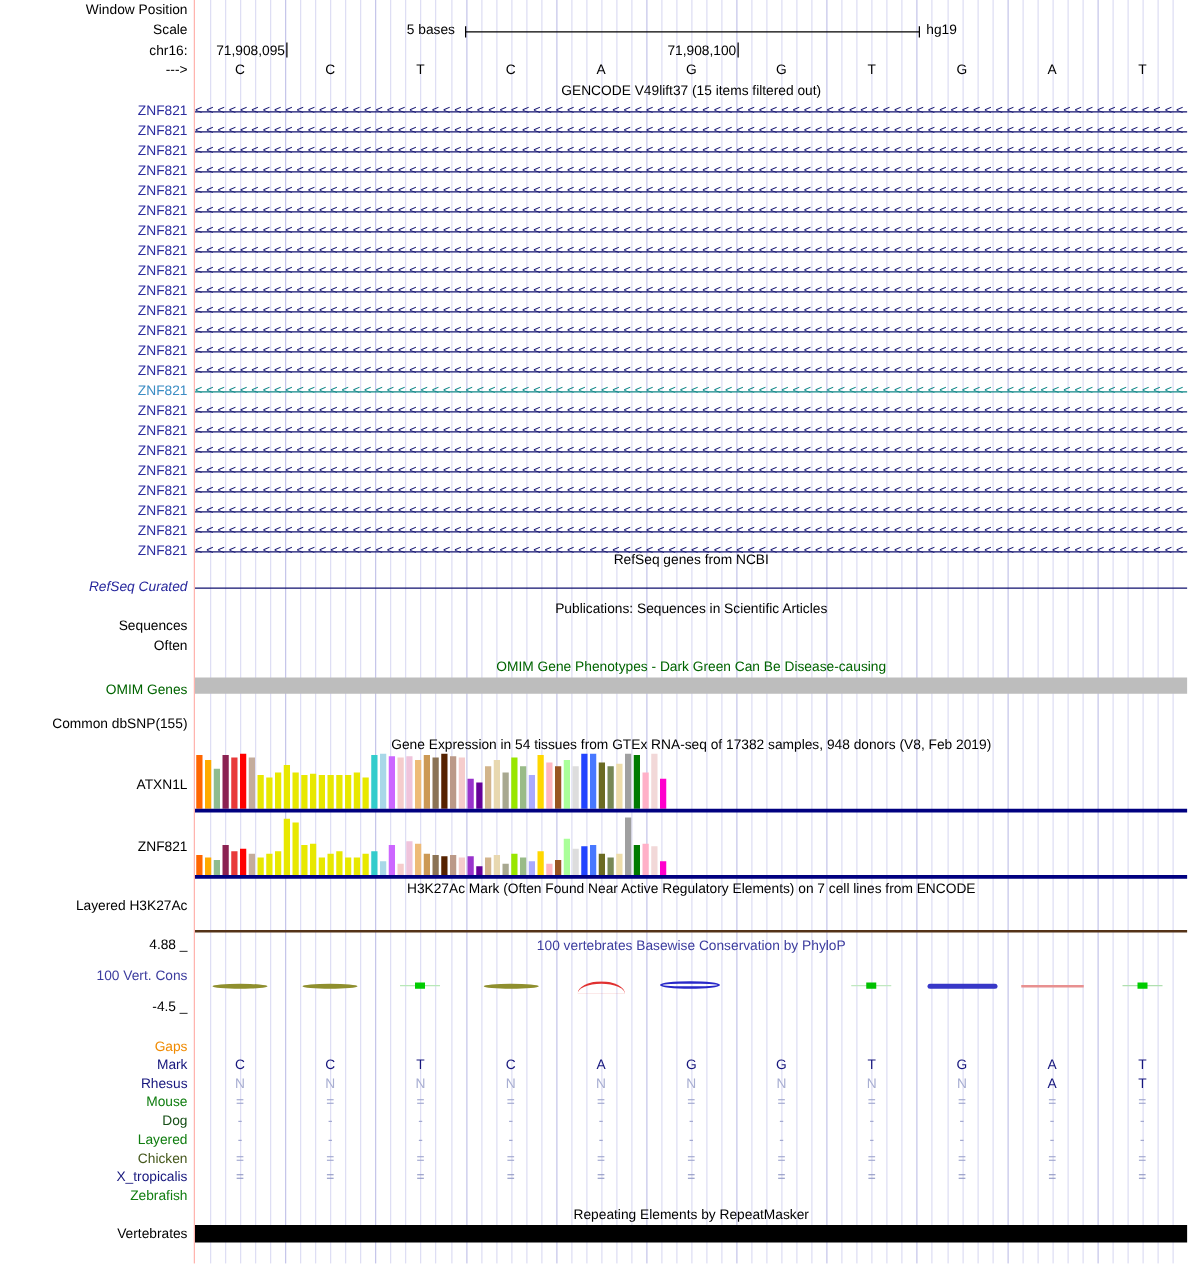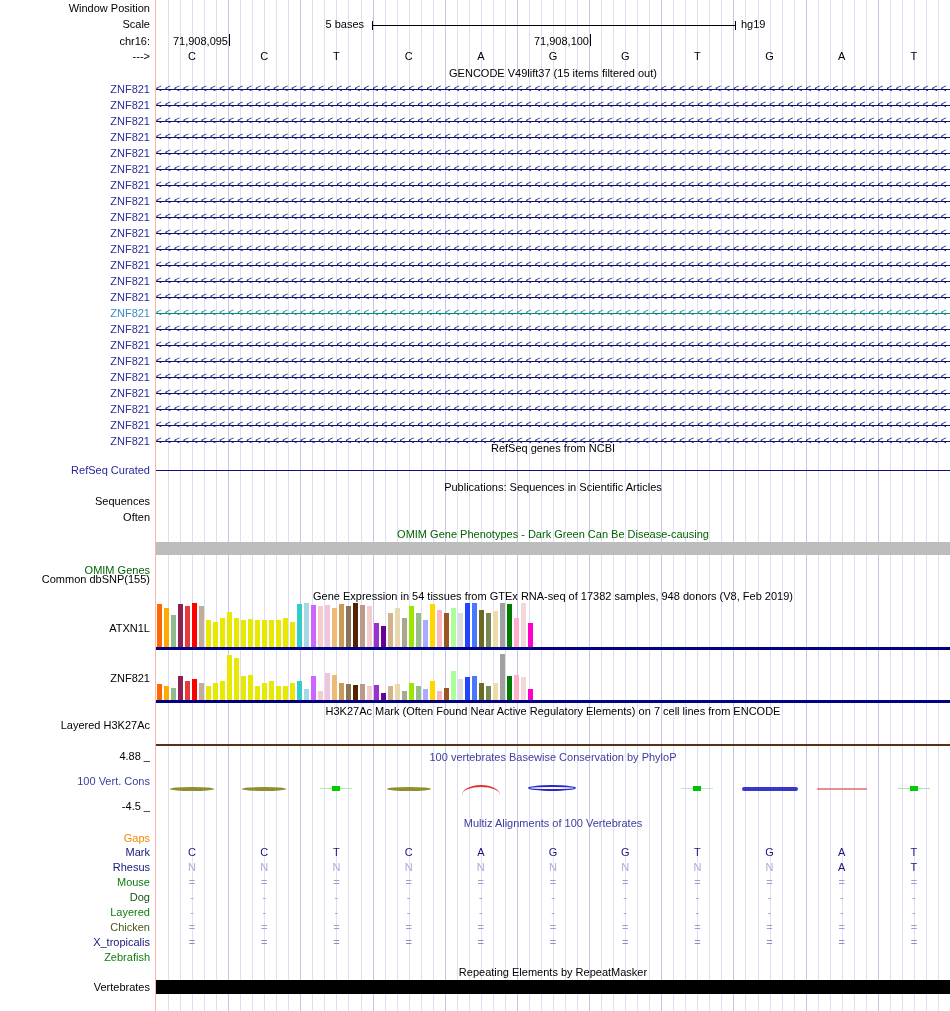--- a/index.html
+++ b/index.html
@@ -4,21 +4,21 @@
 <style>
   html,body{margin:0;padding:0;background:#fff;}
   #browser{position:relative;width:950px;height:1011px;background:#fff;overflow:hidden;
            font-family:"Liberation Sans",sans-serif;font-size:11px;color:#000;}
   .vgrid{position:absolute;top:0;bottom:0;width:1px;}
   .pink-line{position:absolute;top:0;bottom:0;left:155px;width:1px;background:#ffb4ae;}
   .lbl{position:absolute;right:800px;white-space:nowrap;line-height:13px;font-size:11px;}
   .title{position:absolute;left:156px;width:794px;text-align:center;white-space:nowrap;
          line-height:13px;font-size:11px;}
   .hdr-title{display:flex;justify-content:center;gap:18px;}
-  .navy{color:#26269c;}
+  .navy{color:#26269c;font-style:italic;}
   .green{color:#006400;}
   .blue-title{color:#3c3c9e;}
   .hbar{position:absolute;left:156px;width:794px;}
   .scale-line{position:absolute;height:1px;background:#000;}
   .scale-tick{position:absolute;width:1px;background:#000;}
   .coord{position:absolute;white-space:nowrap;line-height:13px;}
   .gene-row-line{position:absolute;left:156px;width:794px;height:1px;}
   .gene-row-arrows{position:absolute;left:156px;width:794px;height:16px;overflow:hidden;
                    white-space:nowrap;font-size:10px;letter-spacing:3.18px;line-height:16px;}
   .base-letter{position:absolute;width:30px;margin-left:-15px;text-align:center;line-height:13px;}
@@ -205,21 +205,21 @@
 
   <div class="title" style="top:442px">RefSeq genes from NCBI</div>
   <div class="lbl navy" style="top:464px">RefSeq Curated</div>
   <div class="hbar" style="top:470px;height:1px;background:#10106e"></div>
 
   <div class="title" style="top:481px">Publications: Sequences in Scientific Articles</div>
   <div class="lbl" style="top:495px">Sequences</div>
   <div class="lbl" style="top:511px">Often</div>
 
   <div class="title green" style="top:528px">OMIM Gene Phenotypes - Dark Green Can Be Disease-causing</div>
-  <div class="lbl green" style="top:564px">OMIM Genes</div>
+  <div class="lbl green" style="top:546px">OMIM Genes</div>
   <div class="hbar" style="top:542px;height:13px;background:#bdbdbd"></div>
 
   <div class="lbl" style="top:573px">Common dbSNP(155)</div>
 
   <div class="title" style="top:590px">Gene Expression in 54 tissues from GTEx RNA-seq of 17382 samples, 948 donors (V8, Feb 2019)</div>
   <div class="lbl" style="top:622px">ATXN1L</div>
   <div id="gtex-bars-0">
       <div class="gtex-bar" style="left: 157px; top: 604px; height: 43px; background: rgb(255, 102, 0);"></div>
       <div class="gtex-bar" style="left: 164px; top: 608px; height: 39px; background: rgb(255, 170, 0);"></div>
       <div class="gtex-bar" style="left: 171px; top: 615px; height: 32px; background: rgb(143, 188, 143);"></div>
@@ -352,21 +352,20 @@
       <div class="cons-glyph" style="left: 528px; top: 785px; width: 48px; height: 6px; border: 2px solid rgb(40, 40, 200); border-radius: 50%; box-sizing: border-box;"></div>
       <div class="cons-glyph" style="left: 681.364px; top: 788px; width: 32px; height: 1px; background: rgb(192, 232, 192);"></div>
       <div class="cons-glyph" style="left: 693.364px; top: 786px; width: 8px; height: 5px; background: rgb(0, 192, 0);"></div>
       <div class="cons-glyph" style="left: 741.545px; top: 787px; width: 56px; height: 4px; background: rgb(56, 56, 200); border-radius: 2px;"></div>
       <div class="cons-glyph" style="left: 816.727px; top: 788px; width: 50px; height: 2px; background: rgb(232, 144, 144);"></div>
       <div class="cons-glyph" style="left: 897.909px; top: 788px; width: 32px; height: 1px; background: rgb(176, 224, 176);"></div>
       <div class="cons-glyph" style="left: 909.909px; top: 786px; width: 8px; height: 5px; background: rgb(0, 204, 0);"></div>
     </div>
   <div class="lbl" style="top:800px">-4.5 _</div>
 
-  <div class="title blue-title" style="top:817px">Multiz Alignments of 100 Vertebrates</div>
   <div id="multiz-rows">
       <div class="lbl" style="top: 832px; color: rgb(240, 138, 0);">Gaps</div>
       <div class="lbl" style="top: 846px; color: rgb(22, 22, 125);">Mark</div>
       <div class="mz-cell" style="top: 846px; left: 192.091px; color: rgb(22, 22, 125);">C</div>
       <div class="mz-cell" style="top: 846px; left: 264.273px; color: rgb(22, 22, 125);">C</div>
       <div class="mz-cell" style="top: 846px; left: 336.455px; color: rgb(22, 22, 125);">T</div>
       <div class="mz-cell" style="top: 846px; left: 408.636px; color: rgb(22, 22, 125);">C</div>
       <div class="mz-cell" style="top: 846px; left: 480.818px; color: rgb(22, 22, 125);">A</div>
       <div class="mz-cell" style="top: 846px; left: 553px; color: rgb(22, 22, 125);">G</div>
       <div class="mz-cell" style="top: 846px; left: 625.182px; color: rgb(22, 22, 125);">G</div>

